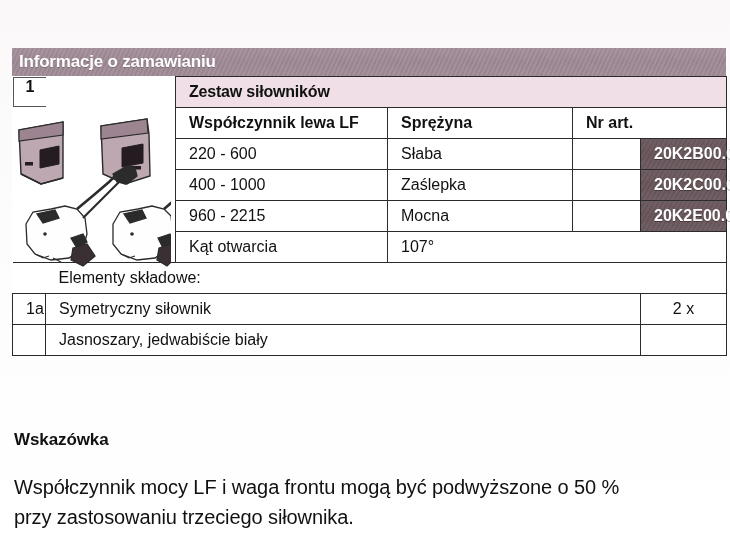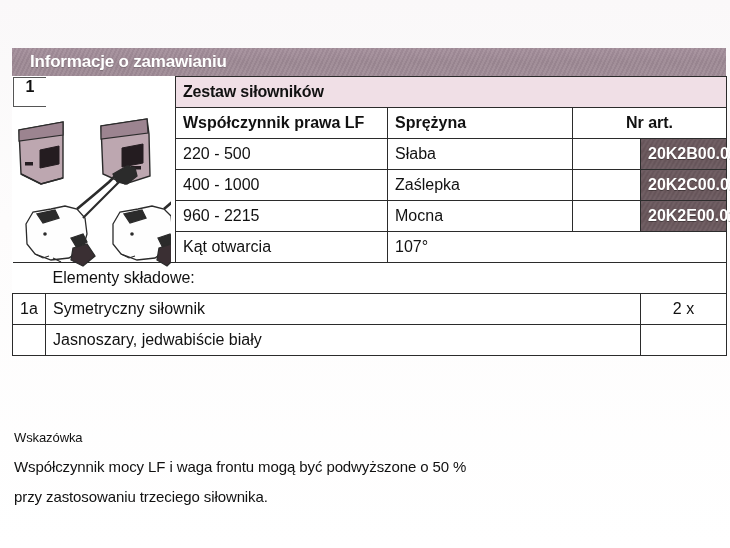--- a/index.html
+++ b/index.html
@@ -34,40 +34,40 @@
 
   
   .title-bar {
     height: 28px;
     background:
       repeating-linear-gradient(115deg, rgba(255,255,255,0.05) 0 2px, rgba(0,0,0,0.035) 2px 4px),
       linear-gradient(180deg, #a5909c 0%, #9d8994 50%, #a08c97 100%);
     display: flex;
     align-items: center;
     box-sizing: border-box;
-    padding-left: 18px;
+    padding-left: 7px;
   }
   .title-bar .title-text {
     color: #ffffff;
     font-size: 17px;
     font-weight: bold;
     letter-spacing: -0.2px;
     text-shadow: 0 1px 0 rgba(0,0,0,0.18);
   }
 
   
   .tbl {
     border-collapse: collapse;
     width: 714px;
     table-layout: fixed;
     background: #ffffff;
   }
   .tbl td {
     border: 1px solid #2b2b2b;
-    padding: 0 7px;
+    padding: 0 13px;
     font-size: 16px;
     vertical-align: middle;
     box-sizing: border-box;
     height: 31px;
     background: #ffffff;
   }
 
   
   .idx-cell {
     width: 33px;
@@ -90,21 +90,21 @@
   }
 
   .no-border-lr { border-left: none !important; border-right: none !important; }
 
   
   .hdr {
     background: #ffffff !important;
     font-weight: bold;
     font-size: 16px;
   }
-  .hdr.right { text-align: center; }
+  .hdr.right { text-align: left; }
 
   
   .art {
     background:
       repeating-linear-gradient(120deg, rgba(255,255,255,0.04) 0 2px, rgba(0,0,0,0.05) 2px 4px),
       linear-gradient(180deg, #6c5a60 0%, #685559 50%, #6e5c62 100%) !important;
     color: #ffffff;
     font-weight: bold;
     text-align: right;
     font-size: 16px;
@@ -141,27 +141,27 @@
   }
 
   
   .note {
     position: absolute;
     left: 14px;
     top: 430px;
     width: 700px;
   }
   .note-title {
-    font-size: 13px;
-    font-weight: normal;
-    margin-bottom: 7px;
+    font-size: 17px;
+    font-weight: bold;
+    margin-bottom: 22px;
     letter-spacing: -0.1px;
   }
   .note-line {
-    font-size: 15px;
+    font-size: 20px;
     line-height: 30px;
     letter-spacing: -0.1px;
   }
 </style>
 </head>
 <body>
 
 <div class="paper"></div>
 
 <div class="sheet">
@@ -185,29 +185,29 @@
       <td class="pic-cell" style="height:31px;">
         <div class="idx-cell">1</div>
       </td>
       <td class="pic-cell"></td>
       <td class="prodname-cell" colspan="4">Zestaw siłowników</td>
     </tr>
 
     <tr>
       <td class="pic-cell"></td>
       <td class="pic-cell"></td>
-      <td class="hdr">Współczynnik prawa LF</td>
+      <td class="hdr">Współczynnik lewa LF</td>
       <td class="hdr">Sprężyna</td>
       <td class="hdr right" colspan="2">Nr art.</td>
     </tr>
 
     <tr>
       <td class="pic-cell"></td>
       <td class="pic-cell"></td>
-      <td>220 - 500</td>
+      <td>220 - 600</td>
       <td>Słaba</td>
       <td class="art-blank"></td>
       <td class="art">20K2B00.02</td>
     </tr>
 
     <tr>
       <td class="pic-cell"></td>
       <td class="pic-cell"></td>
       <td>400 - 1000</td>
       <td>Zaślepka</td>

